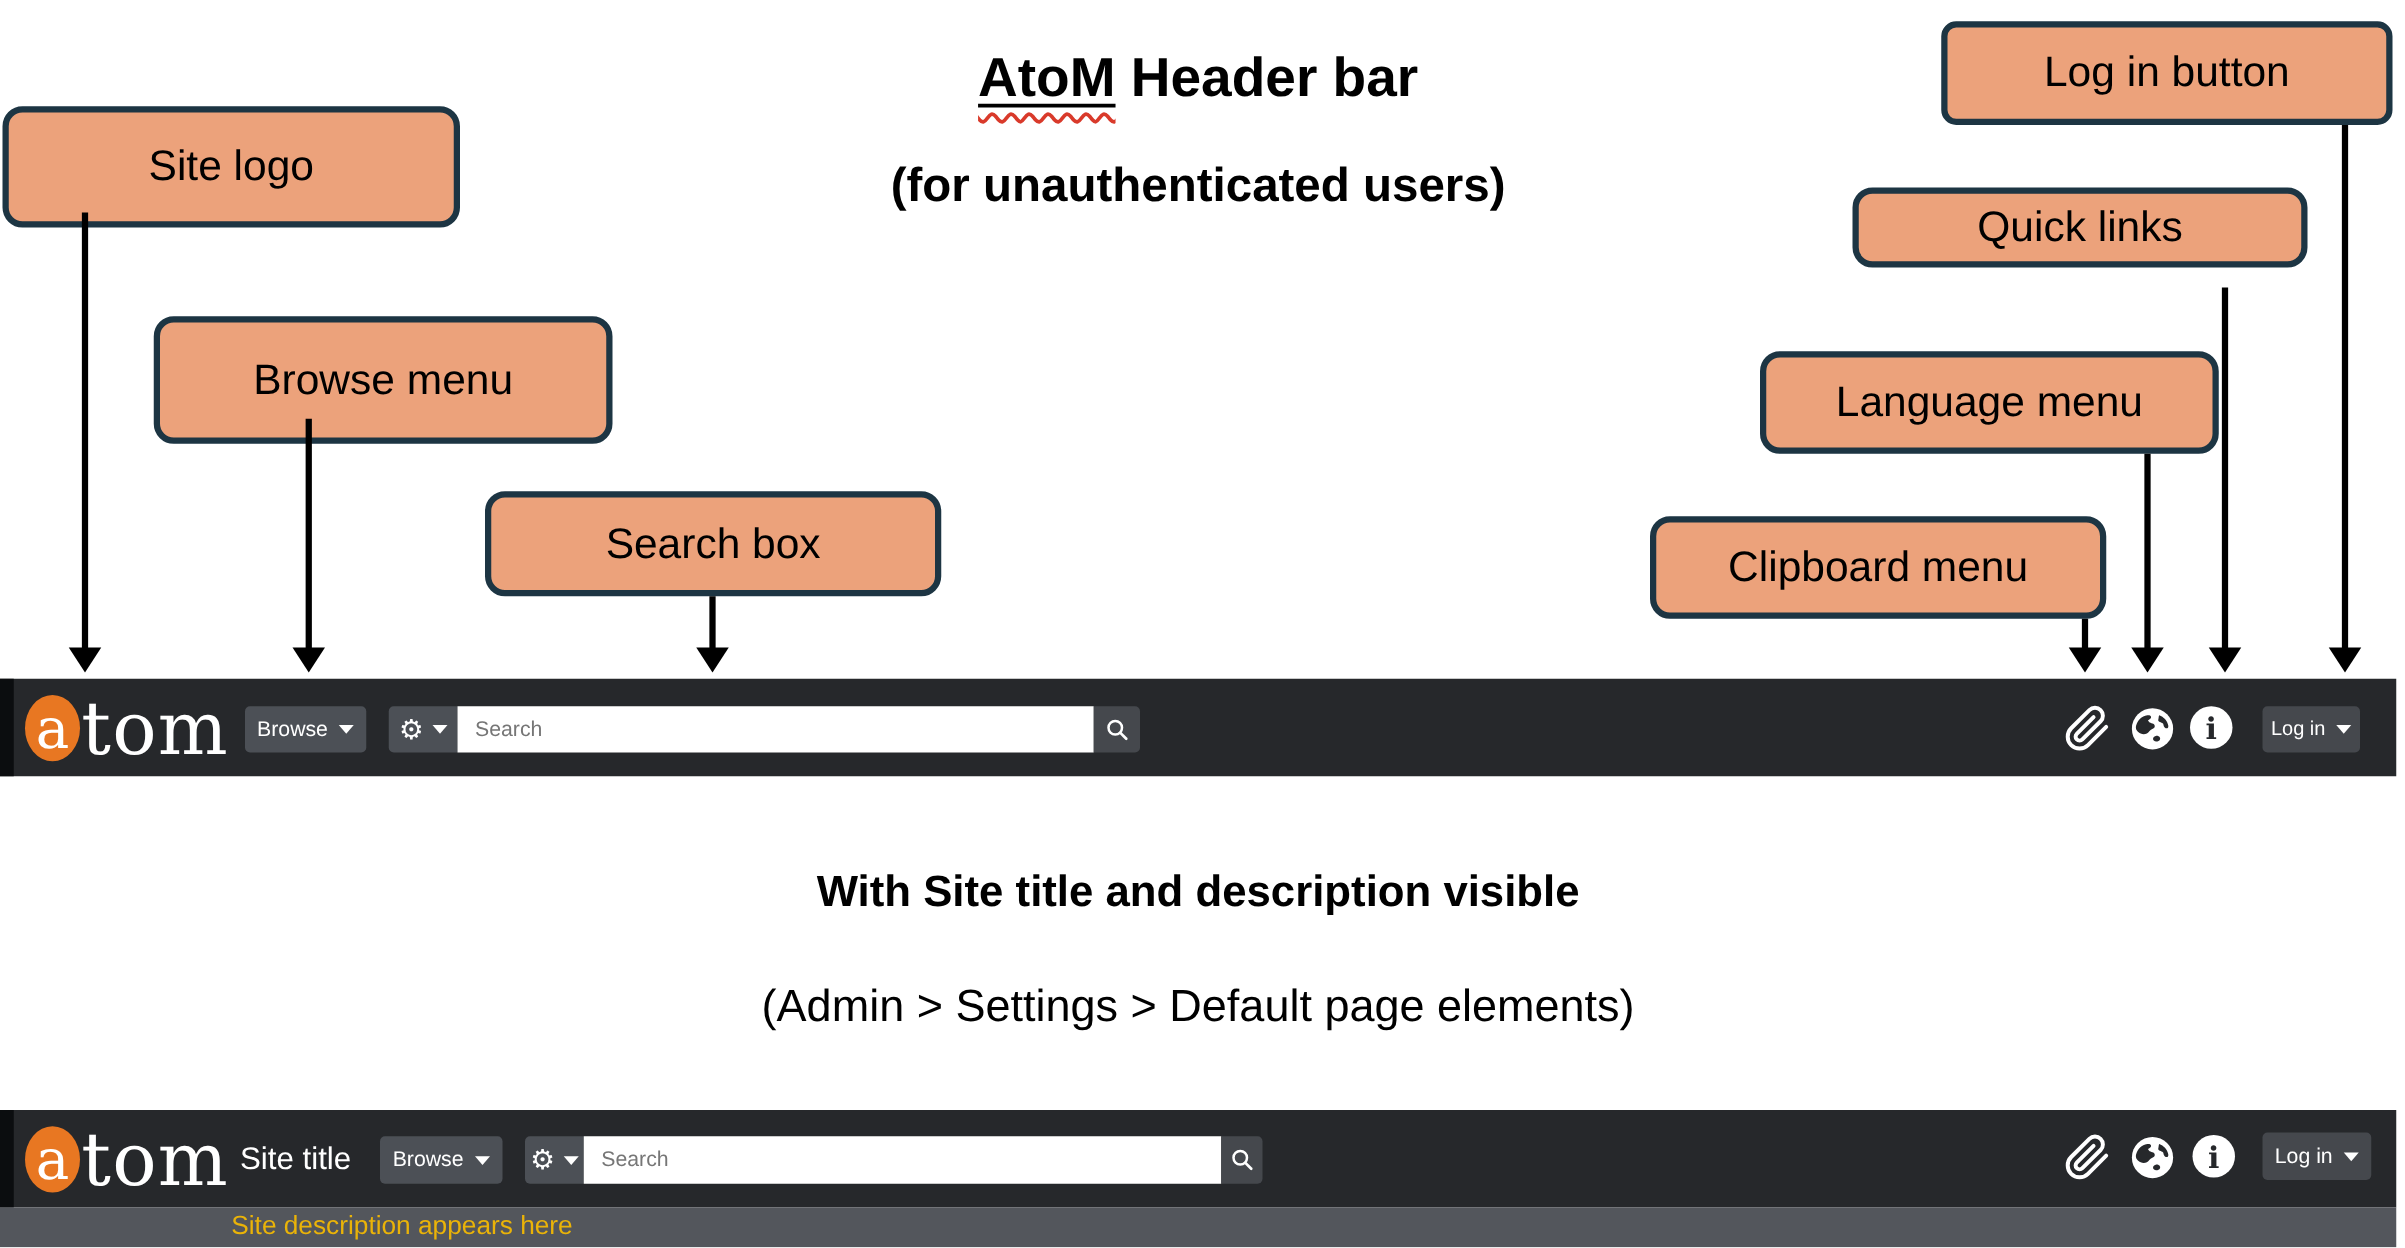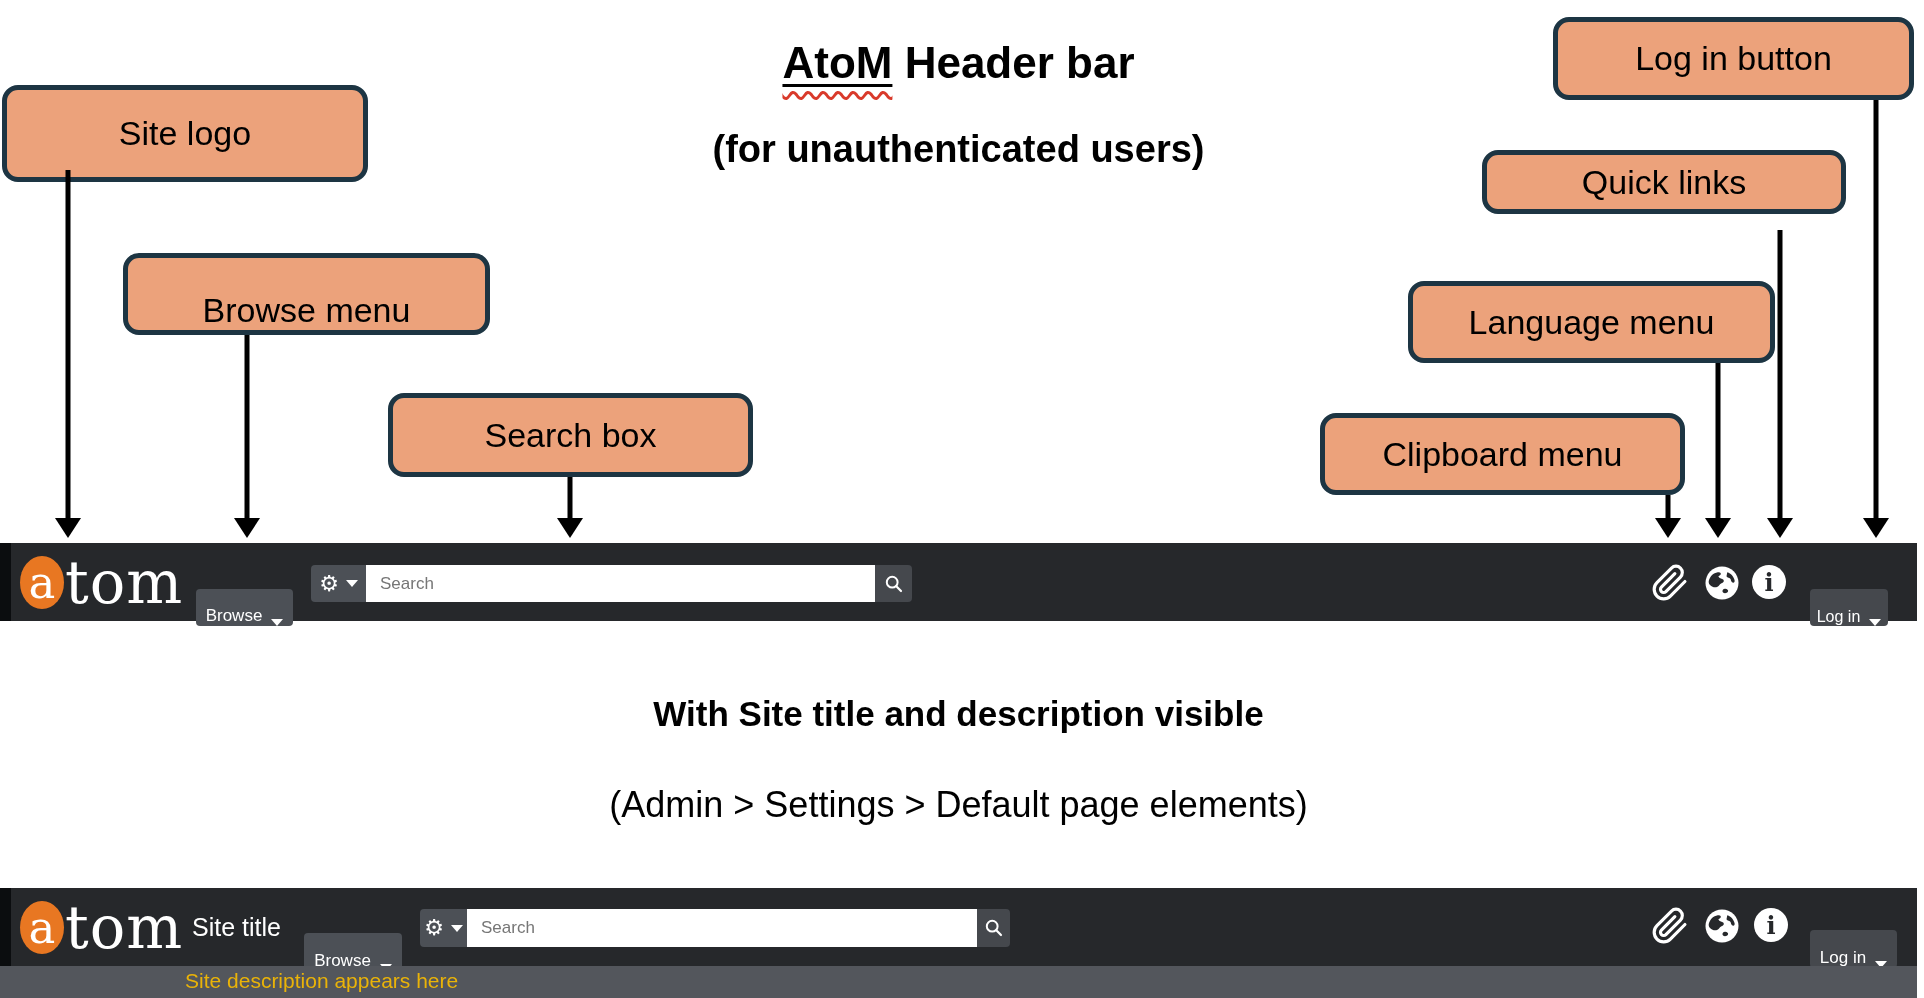--- a/index.html
+++ b/index.html
@@ -32,22 +32,22 @@
   #bar1{top:543px;height:78px;}
   #bar2{top:888px;height:78px;}
   .edge{position:absolute;left:0;top:0;bottom:0;width:11px;background:#0b0d0f;}
 
   .logo{position:absolute;display:flex;align-items:flex-end;color:#fff;cursor:pointer;text-decoration:none;}
   .logo .ball{width:44px;height:53px;background:#e87722;border-radius:50%;display:flex;align-items:center;
               justify-content:center;font-family:"DejaVu Serif",serif;font-size:45px;line-height:1;}
   .logo .rest{font-family:"DejaVu Serif",serif;font-size:59px;line-height:53px;letter-spacing:1px;margin-left:1px;}
 
   button{border:none;font-family:inherit;cursor:pointer;padding:0;}
-  .btn{position:absolute;background:#4c5056;color:#fff;border-radius:4px;display:flex;align-items:flex-end;
-       justify-content:center;gap:9px;font-size:17px;margin-top:24px;}
+  .btn{position:absolute;background:#4c5056;color:#fff;border-radius:4px;display:flex;align-items:center;
+       justify-content:center;gap:9px;font-size:17px;}
   .caret{width:0;height:0;border-left:6px solid transparent;border-right:6px solid transparent;
          border-top:7px solid #fff;display:inline-block;}
 
   .sgroup{position:absolute;display:flex;}
   .sgroup .gearbtn{background:#4c5056;border-radius:4px 0 0 4px;display:flex;align-items:center;
                    justify-content:center;gap:7px;color:#fff;}
   .sgroup .gear{font-size:22px;line-height:1;}
   .sgroup input{border:none;outline:none;margin:0;font-size:17px;padding:0 14px;color:#333;
                 font-family:inherit;box-sizing:border-box;}
   .sgroup input::placeholder{color:#767676;opacity:1;}
@@ -68,27 +68,27 @@
 <div class="canvas">
 
   <div class="heading h1"><span class="u-solid"><span class="u-wavy">AtoM</span></span><span> Header bar</span></div>
   <div class="heading h1sub">(for unauthenticated users)</div>
   <div class="heading h2">With Site title and description visible</div>
   <div class="heading h2sub">(Admin &gt; Settings &gt; Default page elements)</div>
 
   <div class="callout" style="left:2px;top:85px;width:366px;height:97px;">
       <span>Site logo</span>
     </div>
-  <div class="callout" style="left:123px;top:253px;width:367px;height:82px;align-items:flex-end;">
+  <div class="callout" style="left:123px;top:253px;width:367px;height:102px;">
       <span>Browse menu</span>
     </div>
   <div class="callout" style="left:388px;top:393px;width:365px;height:84px;">
       <span>Search box</span>
     </div>
-  <div class="callout" style="left:1553px;top:17px;width:361px;height:83px;">
+  <div class="callout" style="left:1553px;top:17px;width:361px;height:83px;border-radius:12px;">
       <span>Log in button</span>
     </div>
   <div class="callout" style="left:1482px;top:150px;width:364px;height:64px;">
       <span>Quick links</span>
     </div>
   <div class="callout" style="left:1408px;top:281px;width:367px;height:82px;">
       <span>Language menu</span>
     </div>
   <div class="callout" style="left:1320px;top:413px;width:365px;height:82px;">
       <span>Clipboard menu</span>

